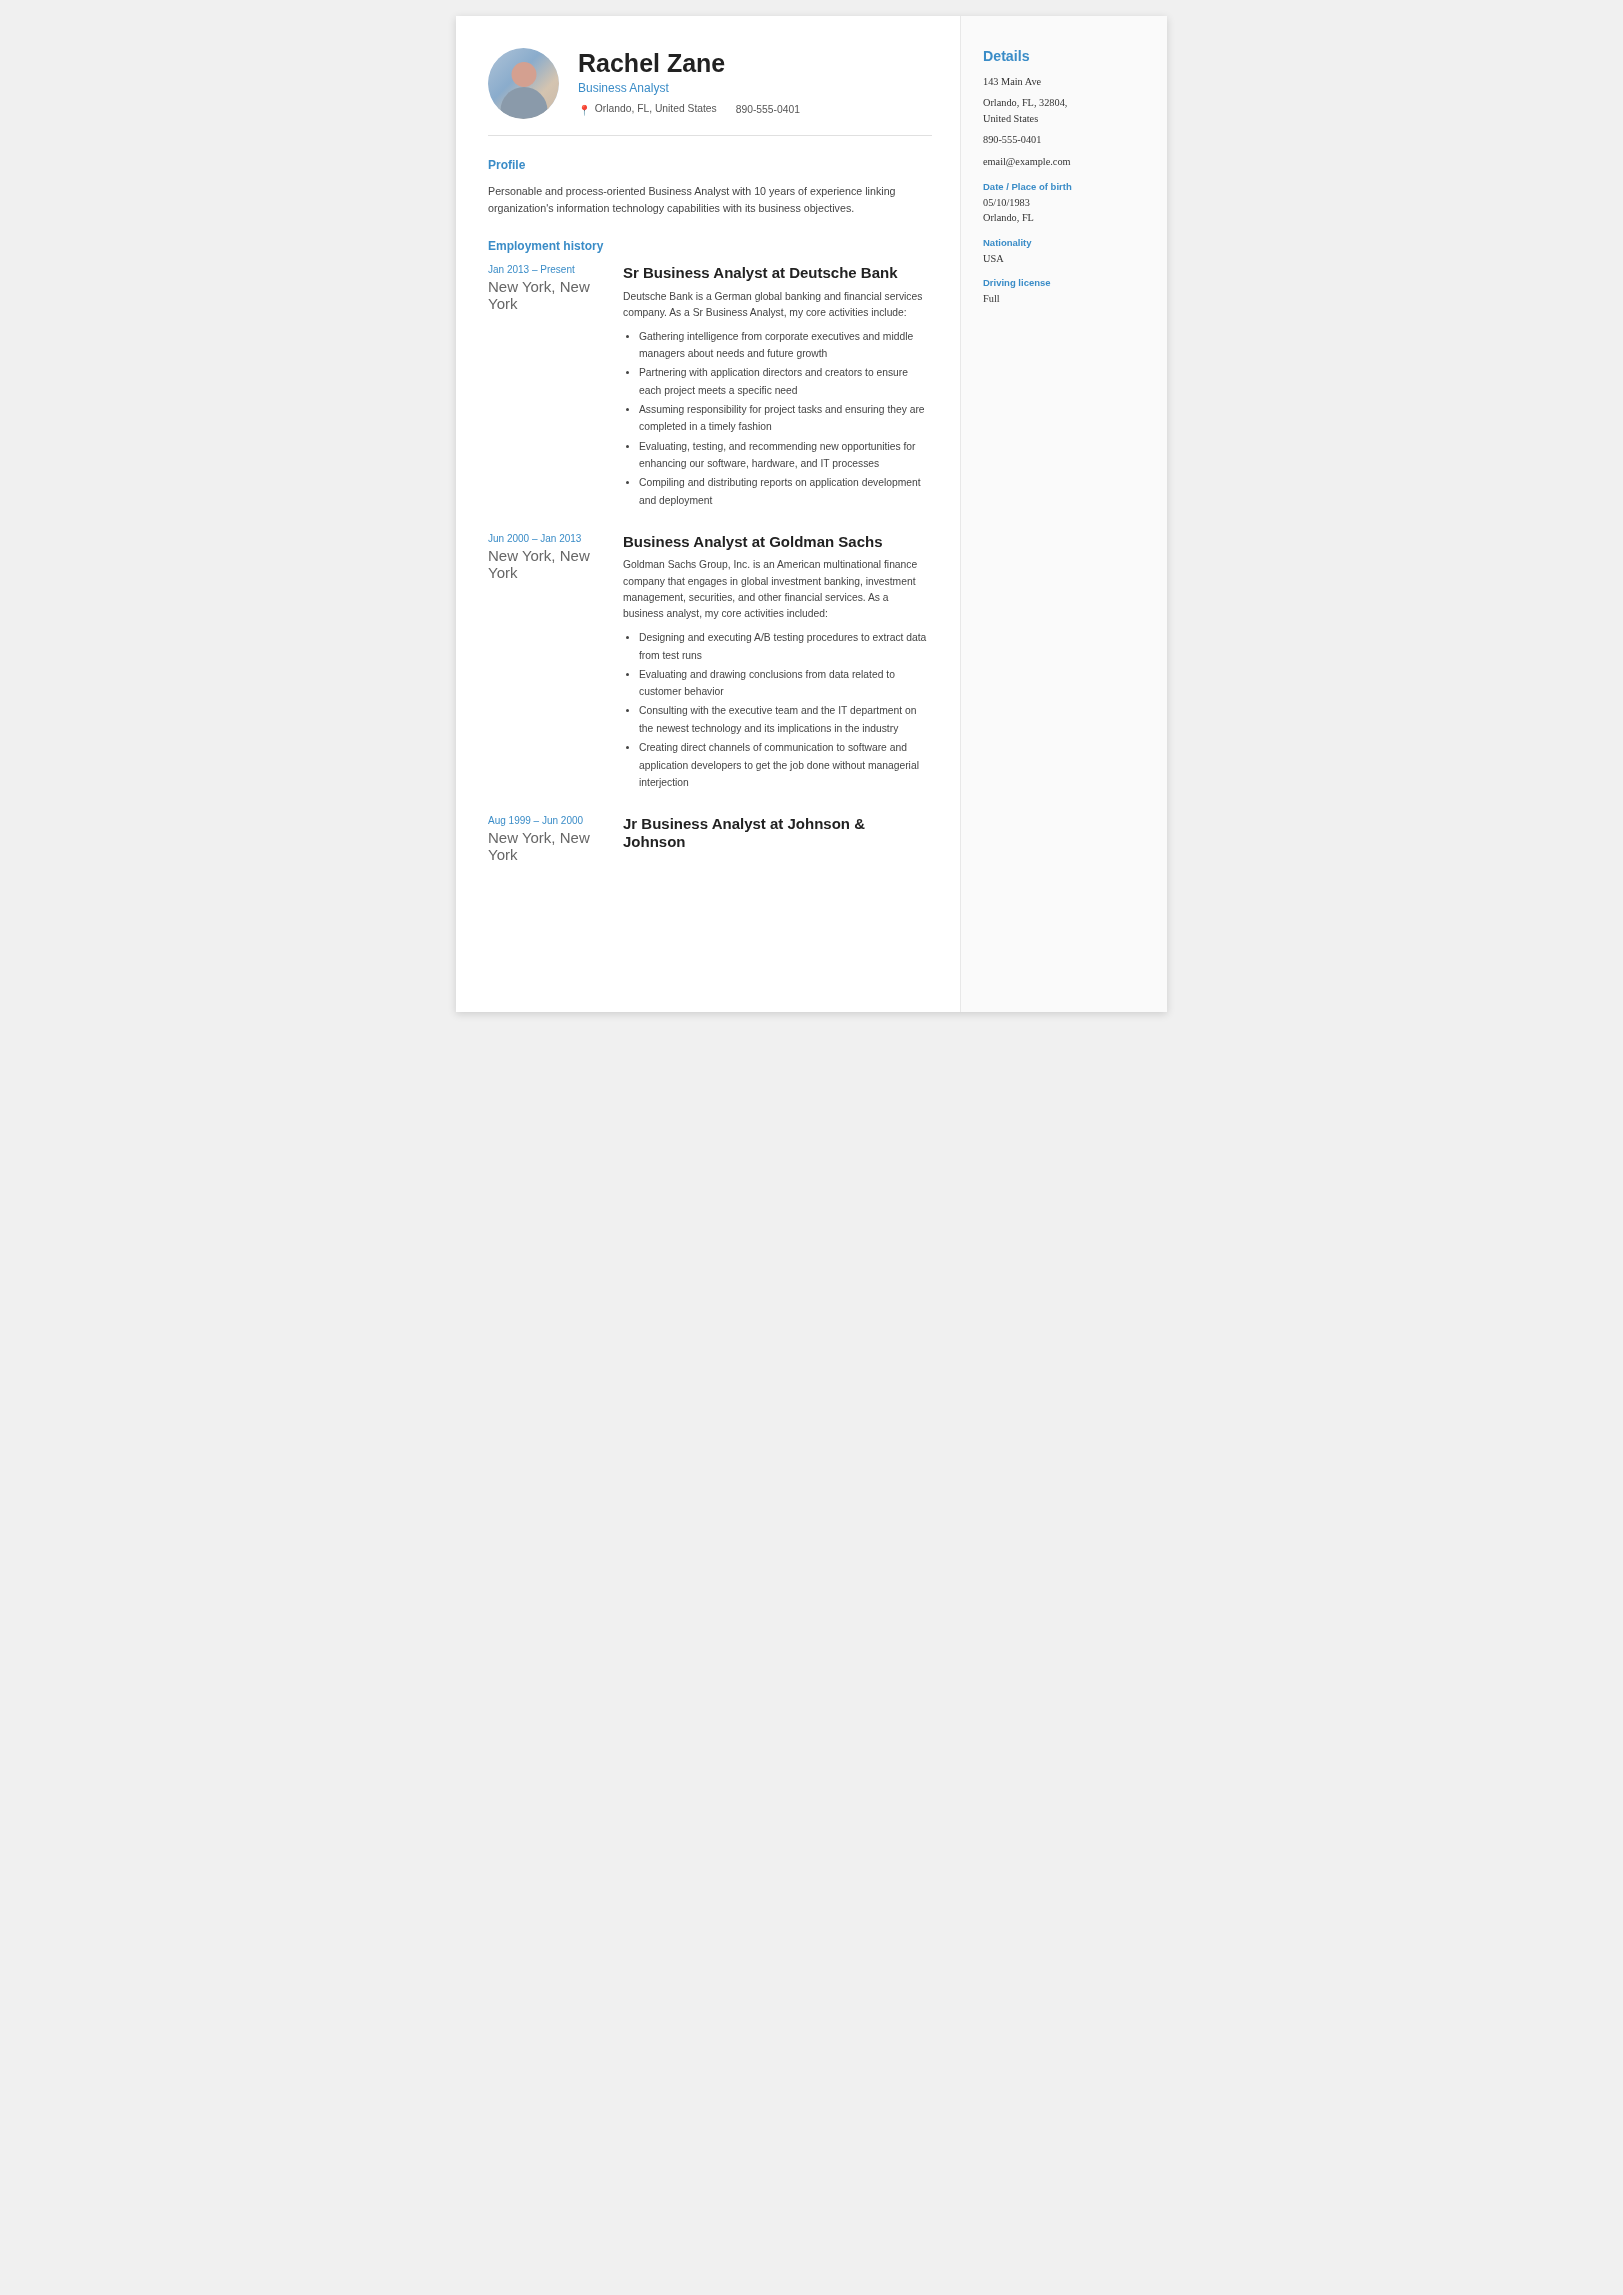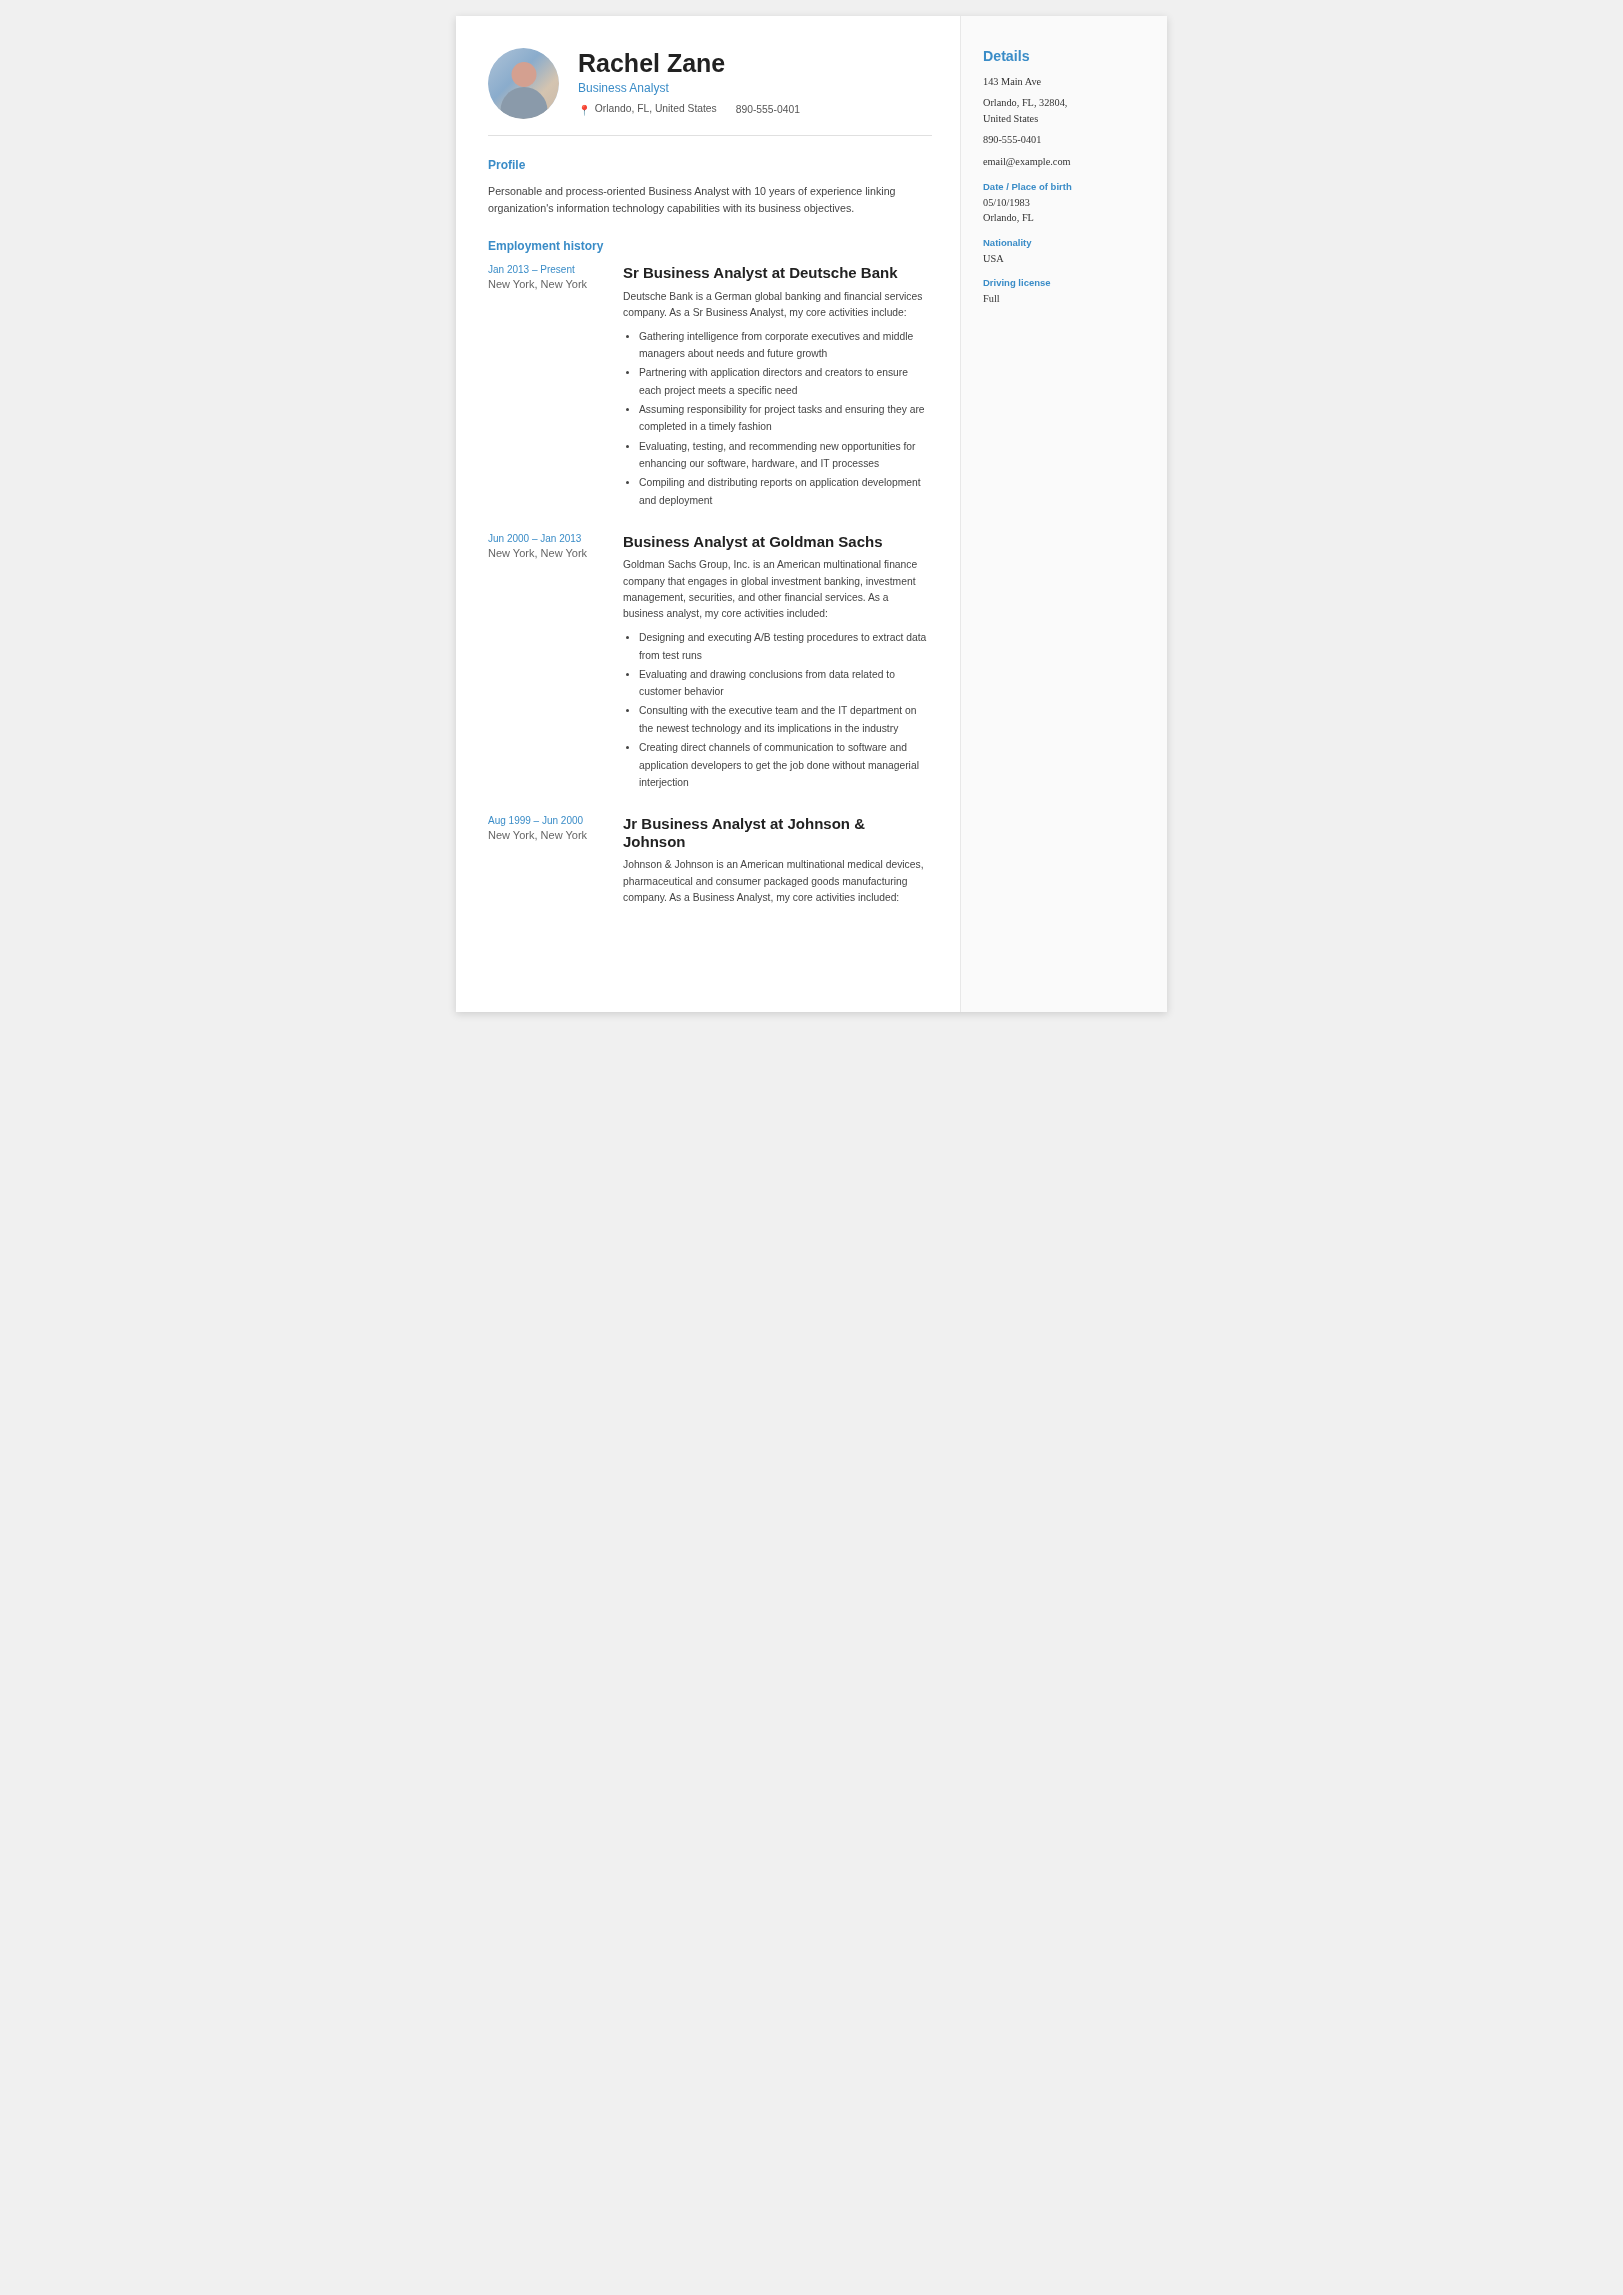--- a/index.html
+++ b/index.html
@@ -144,21 +144,21 @@
       width: 119px;
       flex-shrink: 0;
     }
     .job-date-range {
       font-size: 10px;
       color: #3a8cc7;
       font-family: Arial, sans-serif;
       font-weight: 500;
     }
     .job-location {
-      font-size: 11px;
+      font-size: 15px;
       color: #666;
       font-family: Arial, sans-serif;
       margin-top: 3.2px;
     }
     .job-content { flex: 1; }
     .job-title {
       font-size: 15px;
       font-weight: 700;
       color: #222;
       font-family: Arial, sans-serif;
@@ -281,21 +281,20 @@
       </div>
     </div>
 
     <div class="job-entry">
       <div class="job-dates">
         <div class="job-date-range">Aug 1999 – Jun 2000</div>
         <div class="job-location">New York, New York</div>
       </div>
       <div class="job-content">
         <div class="job-title">Jr Business Analyst at Johnson &amp; Johnson</div>
-        <p class="job-description">Johnson &amp; Johnson is an American multinational medical devices, pharmaceutical and consumer packaged goods manufacturing company. As a Business Analyst, my core activities included:</p>
       </div>
     </div>
 
   </div>
 
   <div class="right-column">
 
     <div class="right-section-title">Details</div>
     <div class="detail-item">143 Main Ave</div>
     <div class="detail-item">

